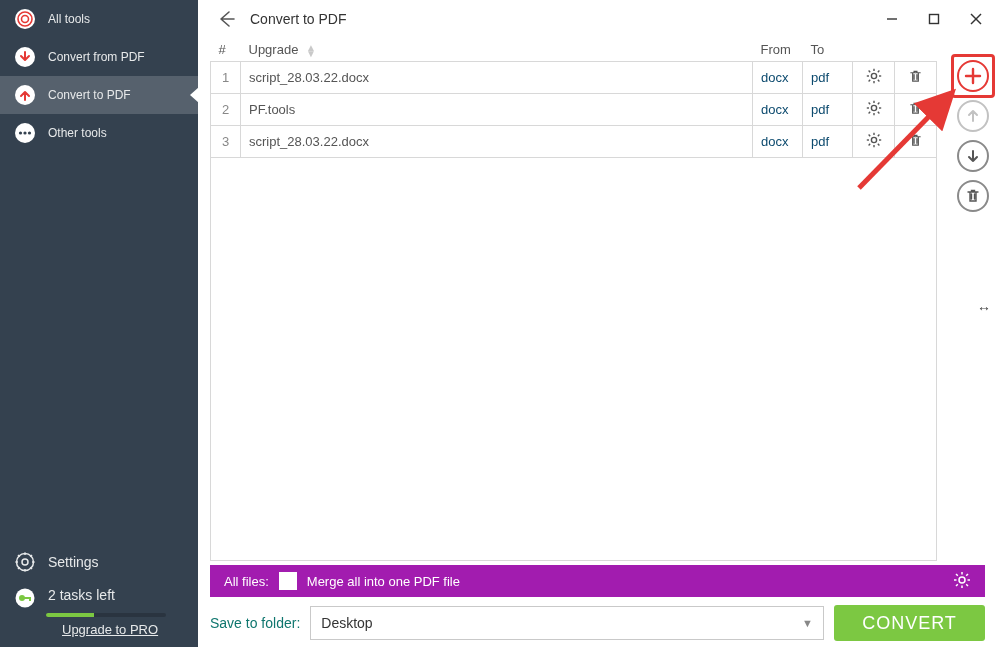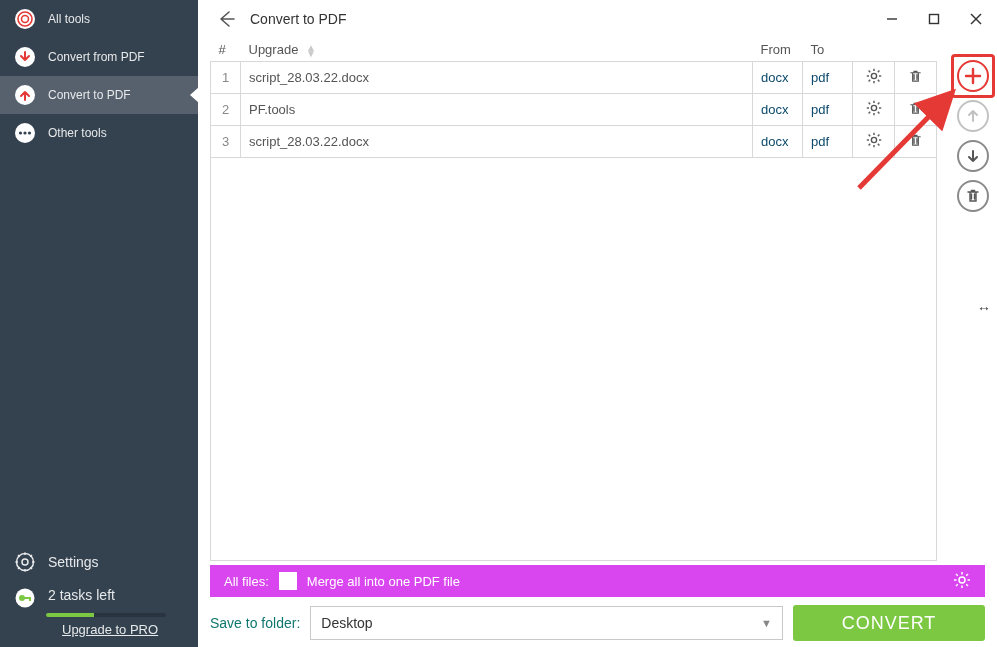--- a/index.html
+++ b/index.html
@@ -62,31 +62,31 @@
   .round-btn svg { display:block; }
   .round-btn.add { border-color:#e53935; position:relative; }
   .round-btn.add svg path { stroke:#e53935; }
   .round-btn.disabled { border-color:#c2c2c2; cursor:default; }
   .round-btn.disabled svg path, .round-btn.disabled svg line { stroke:#c2c2c2 !important; }
   .add-highlight { position:absolute; top:16px; left:2px; width:44px; height:44px; border:3px solid #e53935; border-radius:4px; pointer-events:none; }
   .arrow-annot { position:absolute; top:40px; right:28px; pointer-events:none; }
   .resize-handle { position:absolute; right:6px; top:298px; color:#444; font-size:14px; cursor:ew-resize; }
 
   
-  .merge-bar { height:32px; background:#d946ef; color:#fff; display:flex; align-items:center; padding:0 14px; margin:4px 12px 0 12px; font-size:13px; }
+  .merge-bar { height:32px; background:#a21caf; color:#fff; display:flex; align-items:center; padding:0 14px; margin:4px 12px 0 12px; font-size:13px; }
   .merge-bar .label { margin-right:10px; }
   .merge-check { width:18px; height:18px; background:#fff; margin-right:10px; cursor:pointer; }
   .merge-bar .gear-right { margin-left:auto; cursor:pointer; }
 
   
   .bottom-row { display:flex; align-items:center; padding:8px 12px 6px 12px; gap:10px; }
   .save-label { font-size:14px; color:#0f766e; }
   .folder-select { flex:1; height:34px; border:1px solid #c9c9c9; display:flex; align-items:center; padding:0 10px; font-size:14px; color:#333; cursor:pointer; background:#fff; }
   .folder-select .chev { margin-left:auto; color:#888; font-size:11px;}
-  .convert-btn { width:192px; height:36px; background:#7cc842; color:#fff; font-size:18px; letter-spacing:1px; border:none; border-radius:3px; cursor:pointer; font-weight:500;}
+  .convert-btn { width:151px; height:36px; background:#7cc842; color:#fff; font-size:18px; letter-spacing:1px; border:none; border-radius:3px; cursor:pointer; font-weight:500;}
 </style>
 </head>
 <body>
 
 <div class="app">
 
   <div class="sidebar">
     <div class="nav-list">
 
       <div class="nav-item">

